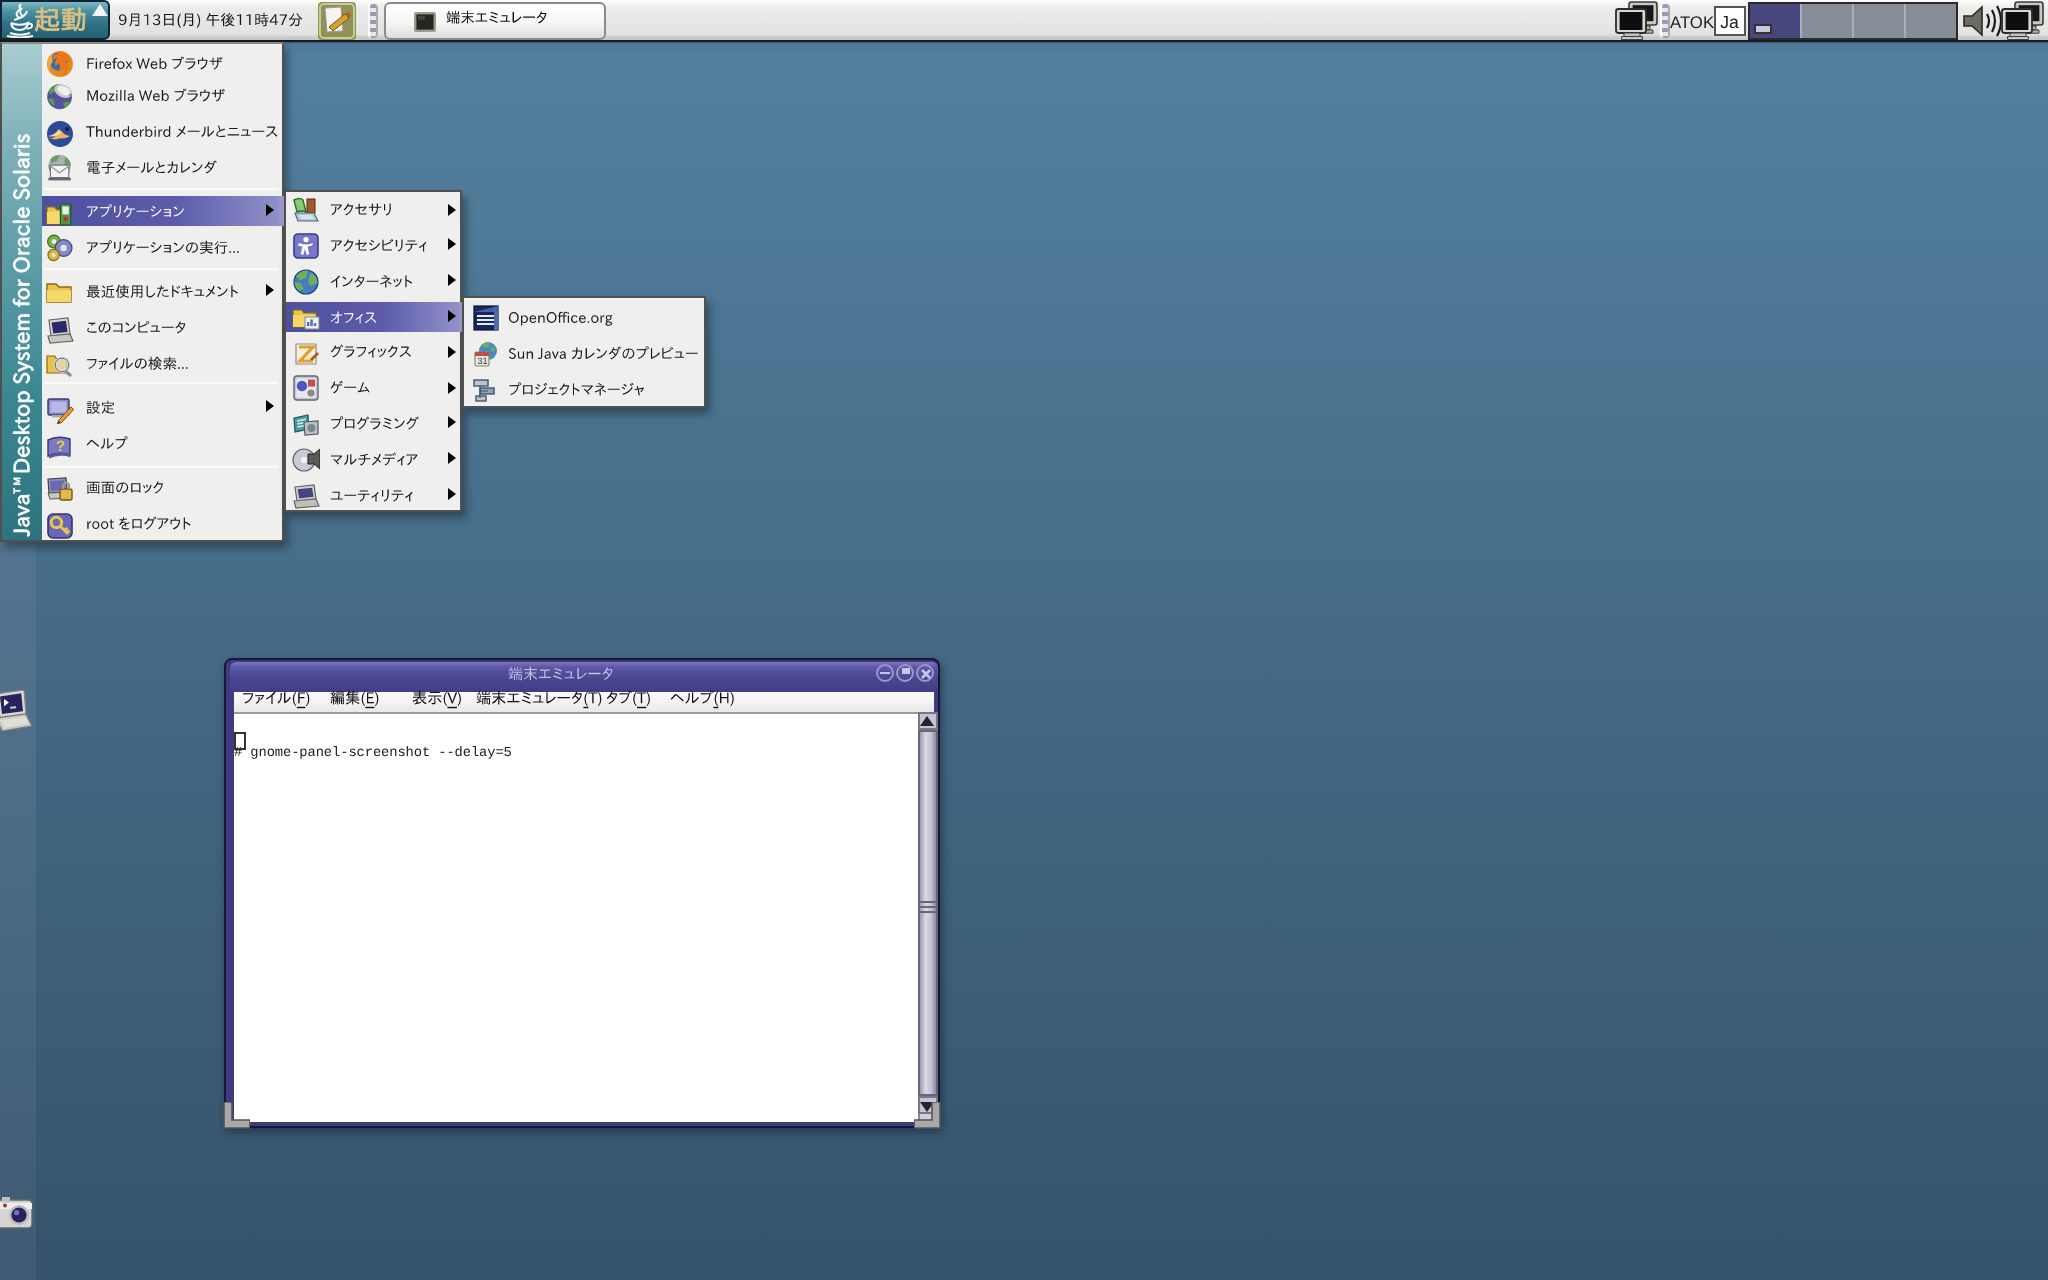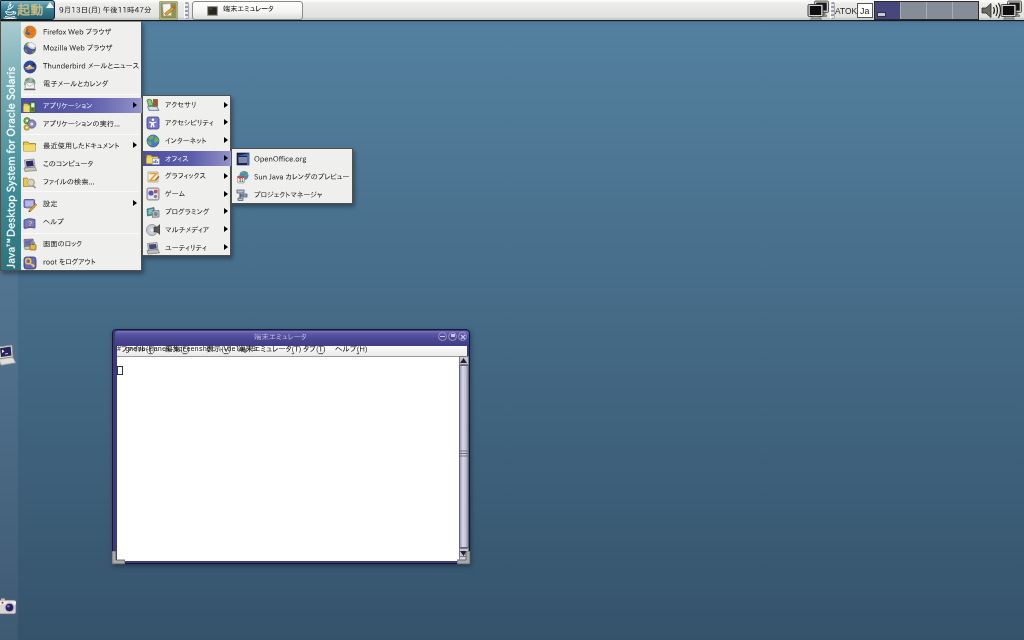--- a/index.html
+++ b/index.html
@@ -440,21 +440,21 @@
     <rect x="53.7" y="8.4" width="2.5" height="0.7" fill="#111"></rect>
   </svg>
 <svg class="t" style="left:302.5px;top:345.2px" width="23.6" height="10.5" viewBox="0 0 23.6 10.5">
     <path d="M5.2 1.6 5.6 2Q5.3 3.6 4.3 5Q3.3 6.3 1.6 7L1.2 6.6Q2.7 6 3.6 4.9L3.6 4.9L3.7 4.8Q2.9 3.9 2.1 3.3Q1.5 4 0.9 4.5L0.4 4Q2 2.9 2.7 0.7L3.2 0.9Q3.1 1.3 3 1.6ZM2.7 2.2Q2.6 2.4 2.4 2.8Q3.2 3.4 4 4.3Q4.7 3.3 5 2.2Z M11.3 1.6 11.7 1.9Q11.4 3.8 10.4 5Q9.5 6.2 7.8 6.8L7.4 6.3Q10.4 5.3 11 2.1L6.7 2.2V1.6ZM12.5 1.4Q12.3 0.9 11.9 0.5L12.3 0.2Q12.6 0.6 13 1.1ZM11.8 1.7Q11.5 1.2 11.1 0.7L11.5 0.5Q11.9 0.9 12.2 1.4Z M15.3 7.9 15 8.1Q13.6 6.6 13.6 4.5Q13.6 2.3 15 0.9L15.3 1Q14.2 2.5 14.2 4.5Q14.2 6.4 15.3 7.9Z M20.1 1.8H18.1V6.6H17.4V1.8H15.5V1.2H20.1Z M20.6 0.9Q22 2.3 22 4.5Q22 6.6 20.6 8.1L20.3 7.9Q21.4 6.4 21.4 4.5Q21.4 2.5 20.3 1Z" fill="#111"></path>
     <rect x="15.5" y="8.4" width="4.6" height="0.7" fill="#111"></rect>
   </svg>
 <svg class="t" style="left:334.6px;top:345.2px" width="33.5" height="10.5" viewBox="0 0 33.5 10.5">
     <path d="M0.4 4.3Q1.2 3.7 2.3 2.3Q2.6 2 2.9 2Q3.1 2 3.6 2.4Q5 3.7 6.9 5.1L6.5 5.7Q4.6 4.2 3.2 2.8Q3 2.7 2.9 2.7Q2.8 2.7 2.6 3Q1.9 3.9 0.8 4.9Z M7.7 6.3Q8.9 5.5 9.1 4.3Q9.3 3.5 9.3 1.5H9.9V1.8V1.8Q9.9 4 9.6 4.9Q9.2 6 8.2 6.7ZM11 1.1H11.6V5.8Q13.1 4.9 14 3.4L14.4 4Q13.3 5.5 11.5 6.6L11 6.3Z M20 1.6 20.4 1.9Q20.1 3.8 19.1 5Q18.2 6.2 16.5 6.8L16.1 6.3Q19.1 5.3 19.7 2.1L15.4 2.2V1.6ZM20.9 0.2Q21.2 0.2 21.5 0.4Q21.7 0.7 21.7 1Q21.7 1.2 21.6 1.4Q21.3 1.8 20.8 1.8Q20.6 1.8 20.5 1.7Q20 1.5 20 1Q20 0.6 20.4 0.3Q20.6 0.2 20.9 0.2ZM20.9 0.5Q20.7 0.5 20.6 0.5Q20.4 0.7 20.4 1Q20.4 1.1 20.4 1.3Q20.6 1.5 20.9 1.5Q21 1.5 21.2 1.4Q21.4 1.2 21.4 1Q21.4 0.8 21.2 0.6Q21 0.5 20.9 0.5Z M24 7.9 23.7 8.1Q22.3 6.6 22.3 4.5Q22.3 2.3 23.7 0.9L24 1Q22.9 2.5 22.9 4.5Q22.9 6.4 24 7.9Z M29.2 6.6H28.6V4.1H25.7V6.6H25V1.2H25.7V3.5H28.6V1.2H29.2Z M30.5 0.9Q31.9 2.3 31.9 4.5Q31.9 6.6 30.5 8.1L30.2 7.9Q31.3 6.4 31.3 4.5Q31.3 2.5 30.2 1Z" fill="#111"></path>
     <rect x="21.7" y="8.4" width="2.5" height="0.7" fill="#111"></rect>
   </svg>
-<div class="abs" style="left:117px;top:345px;font-family:'Liberation Mono',monospace;font-size:6.9px;color:#222;letter-spacing:-.05px">#&nbsp;gnome-panel-screenshot&nbsp;--delay=5</div>
+<div class="abs" style="left:117px;top:373px;font-family:'Liberation Mono',monospace;font-size:6.9px;color:#222;letter-spacing:-.05px">#&nbsp;gnome-panel-screenshot&nbsp;--delay=5</div>
 <div class="abs" style="left:117px;top:366px;width:5.5px;height:8.5px;border:1px solid #333"></div>
 <svg class="abs" style="left:347px;top:356px;position:absolute" width="9" height="9" viewBox="0 0 9 9"></svg>
 <div class="abs" style="left:458.5px;top:356px;width:10px;height:9px;background:#c4c4d2;border:1px solid #778"></div>
 <svg class="abs" style="left:460px;top:358px" width="7" height="5" viewBox="0 0 7 5">
     <path d="M3.5 0 L7 5 L0 5 Z" fill="#223"></path>
   </svg>
 <div class="abs" style="left:458.5px;top:365px;width:10px;height:183px;background:linear-gradient(90deg,#9a9ab2 0,#d8d8e6 35%,#c2c2d4 70%,#8a8aa2 100%);border:1px solid #667"></div>
 <svg class="abs" style="left:459.5px;top:450px" width="8" height="8" viewBox="0 0 8 8">
     <path d="M0 1 h8 M0 3.5 h8 M0 6 h8" stroke="#667" stroke-width=".9"></path>
   </svg>

